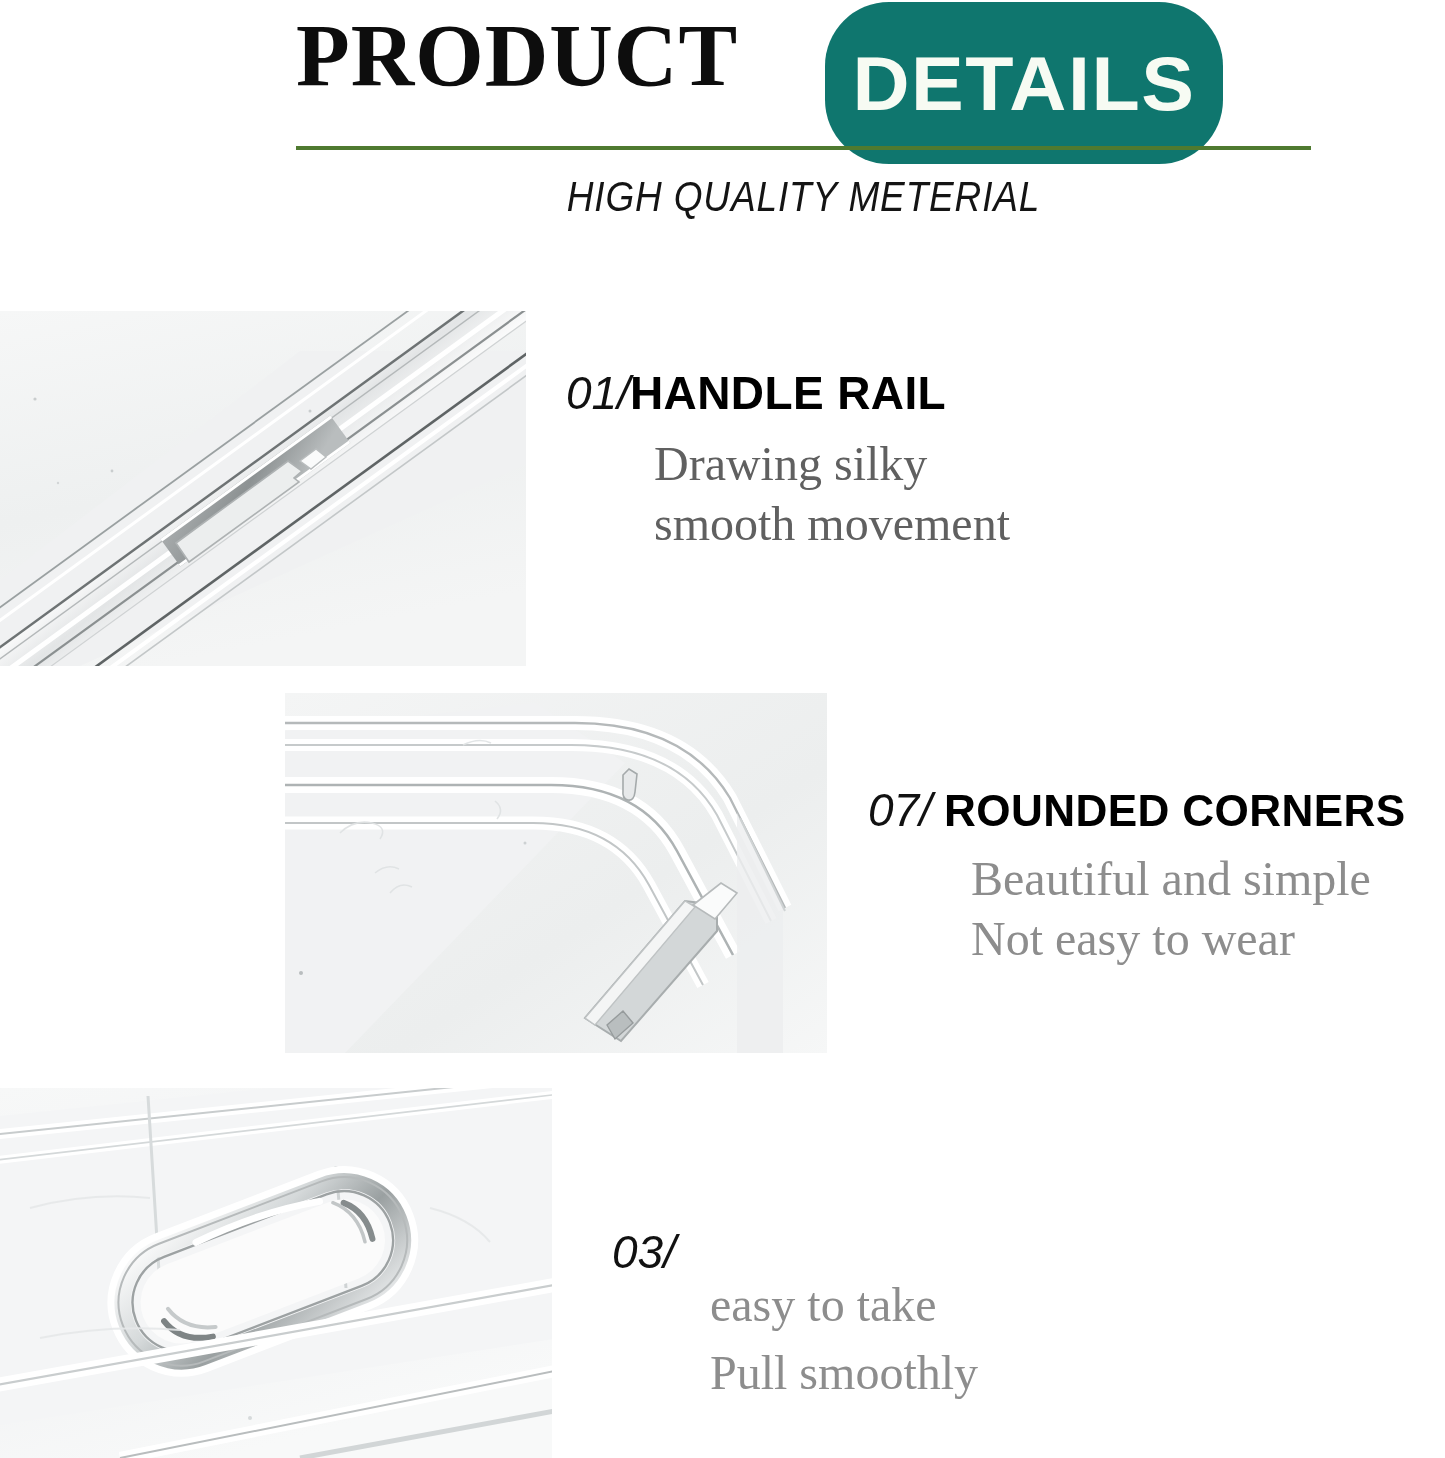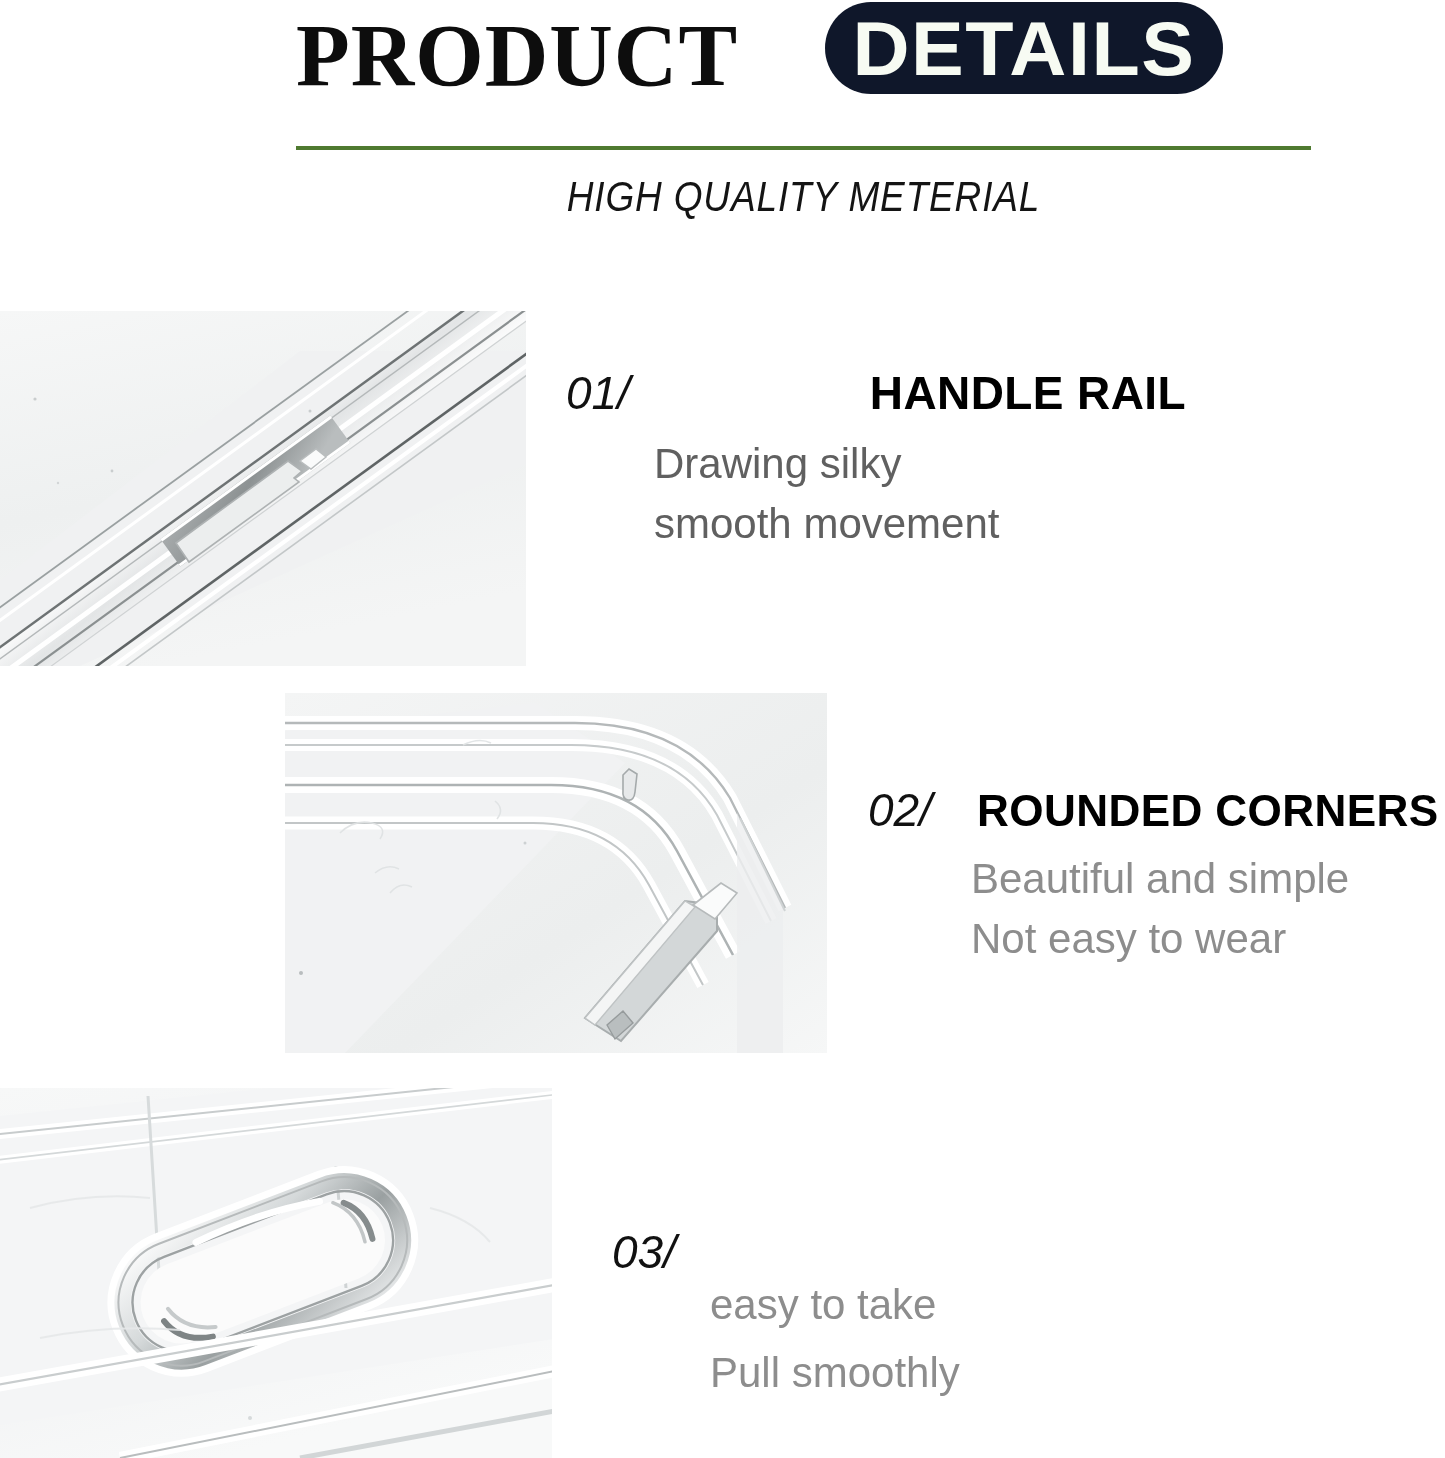--- a/index.html
+++ b/index.html
@@ -23,22 +23,22 @@
     font-family:"Liberation Serif", serif;
     font-weight:700;
     font-size:88px;
     letter-spacing:1px;
     color:#0d0d0d;
     line-height:100px;
     white-space:nowrap;
   }
   .title-pill {
     position:absolute; left:529px; top:2px;
-    width:398px; height:92px;
-    background:#0f172a;
+    width:398px; height:162px;
+    background:#0f766e;
     border-radius:64px;
   }
   .title-details {
     position:absolute; left:0; top:0;
     width:100%; height:100%;
     display:flex; align-items:center; justify-content:center;
     font-family:"Liberation Sans", sans-serif;
     font-weight:700;
     font-size:76px;
     letter-spacing:1.5px;
@@ -73,41 +73,41 @@
 
   #photo-rail    { left:0px;   top:311px;  width:526px; height:355px; }
   #photo-corner  { left:285px; top:693px;  width:542px; height:360px; }
   #photo-handle  { left:0px;   top:1088px; width:552px; height:370px; }
 
   
   .feature { position:absolute; }
   .feature-heading {
     white-space:nowrap;
     line-height:1.0;
-    display:flex; align-items:baseline;justify-content:space-between;
+    display:flex; align-items:baseline;
   }
   .feat-num {
     font-family:"Liberation Sans", sans-serif;
     font-style:italic;
     font-weight:400;
     font-size:46px;
     color:#111;
     letter-spacing:0px;
   }
   .feat-title {
     font-family:"Liberation Sans", sans-serif;
     font-weight:700;
     font-size:46px;
     color:#000;
     letter-spacing:0.4px;
   }
   .feature-desc {
-    font-family:Liberation Sans, sans-serif;
+    font-family:Liberation Serif, serif;
     font-weight:400;
-    font-size:42px;
+    font-size:48px;
     line-height:60px;
     color:#606060;
     white-space:nowrap;
   }
 
   
   #feature-1 { left:566px; top:370px; width:620px; }
   #feature-1 .feature-desc { margin-top:18px; margin-left:88px; }
 
   
@@ -326,21 +326,21 @@
     <div class="feature-heading">
       <span class="feat-num">01/</span>
       <span class="feat-title">HANDLE RAIL</span>
     </div>
     <div class="feature-desc">Drawing silky</div>
     <div class="feature-desc" style="margin-top:0;margin-left:88px;">smooth movement</div>
   </div>
 
   <div class="feature" id="feature-2">
     <div class="feature-heading">
-      <span class="feat-num">02/</span>
+      <span class="feat-num">07/</span>
       <span class="feat-title">ROUNDED CORNERS</span>
     </div>
     <div class="feature-desc">Beautiful and simple</div>
     <div class="feature-desc" style="margin-top:0;margin-left:103px;color:#8d8d8d;">Not easy to wear</div>
   </div>
 
   <div class="feature" id="feature-3">
     <div class="feature-heading">
       <span class="feat-num">03/</span>
     </div>

